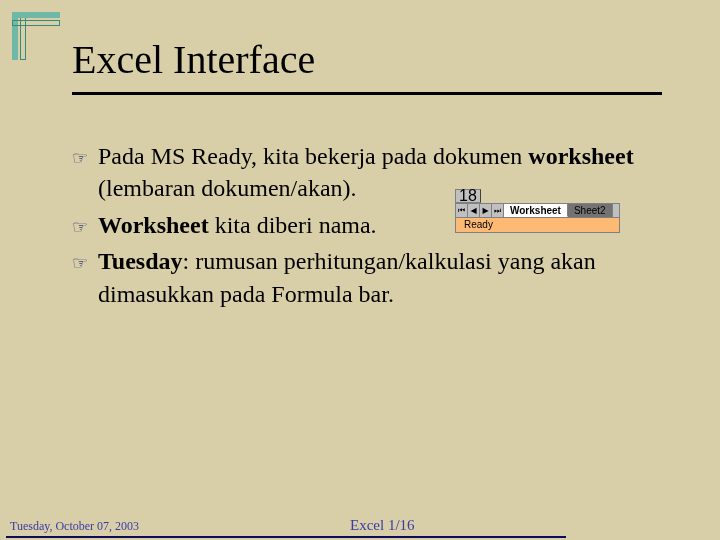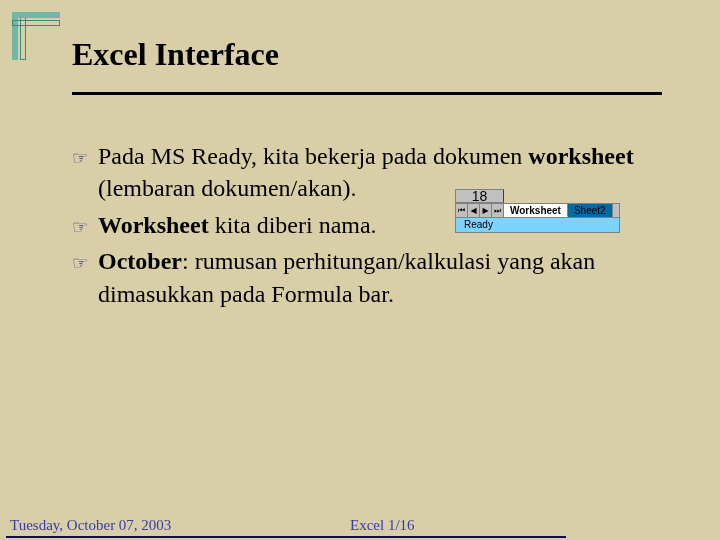--- a/index.html
+++ b/index.html
@@ -21,23 +21,23 @@
       position: absolute;
     }
     .deco-corner .v1 { width: 6px; height: 48px; left: 0; top: 0; }
     .deco-corner .v2 { width: 6px; height: 48px; left: 8px; top: 0; border: 1px solid #3a8a7a; background: transparent; }
     .deco-corner .h1 { width: 48px; height: 6px; left: 0; top: 0; }
     .deco-corner .h2 { width: 48px; height: 6px; left: 0; top: 8px; border: 1px solid #3a8a7a; background: transparent; }
     .slide-title {
       position: absolute;
       top: 36px;
       left: 72px;
-      font-size: 32px;
-      color: #000;
-      font-weight: bold;
+      font-size: 40px;
+      color: #000;
+      font-weight: normal;
     }
     .title-underline {
       position: absolute;
       top: 92px;
       left: 72px;
       width: 590px;
       height: 3px;
       background: #000;
     }
     .content {
@@ -66,28 +66,28 @@
     .excel-widget {
       position: absolute;
       left: 455px;
       top: 189px;
       width: 165px;
       font-family: Tahoma, Arial, sans-serif;
       font-size: 10px;
       color: #000;
     }
     .row-num-cell {
-      width: 49px;
+      width: 26px;
       height: 14px;
       background: #c0c0c0;
       border: 1px solid #808080;
       border-right: 1px solid #404040;
       text-align: center;
       line-height: 12px;
-      font-size: 14px;
+      font-size: 16px;
     }
     .tab-strip {
       display: flex;
       align-items: center;
       height: 15px;
       background: #c0c0c0;
       border: 1px solid #808080;
     }
     .nav-btn {
       width: 12px;
@@ -107,36 +107,36 @@
       font-size: 10px;
       line-height: 13px;
       white-space: nowrap;
     }
     .ws-tab.active {
       background: #fff;
       font-weight: bold;
       border-bottom: 1px solid #fff;
     }
     .ws-tab.inactive {
-      background: #0369a1;
+      background: #737373;
     }
     .status-row {
       height: 15px;
       padding-left: 8px;
       line-height: 14px;
       font-size: 10px;
-      background: #7dd3fc;
+      background: #fdba74;
       border: 1px solid #808080;
       border-top: none;
     }
     .footer-left {
       position: absolute;
       left: 10px;
       bottom: 6px;
-      font-size: 15px;
+      font-size: 12px;
       color: #3a3aa8;
     }
     .footer-center {
       position: absolute;
       left: 350px;
       bottom: 6px;
       font-size: 15px;
       color: #3a3aa8;
       margin-top: 36px;
     }
@@ -174,21 +174,21 @@
   <div class="bullet-item">
     <span class="bullet-icon">☞</span>
     <span class="bullet-text">
       <b>Worksheet</b><span> kita diberi nama.</span>
     </span>
   </div>
 
   <div class="bullet-item">
     <span class="bullet-icon">☞</span>
     <span class="bullet-text">
-      <b>October</b><span>: rumusan perhitungan/kalkulasi yang akan dimasukkan pada Formula bar.</span>
+      <b>Tuesday</b><span>: rumusan perhitungan/kalkulasi yang akan dimasukkan pada Formula bar.</span>
     </span>
   </div>
 
 </div>
 
 <div class="excel-widget">
   <div class="row-num-cell">18</div>
   <div class="tab-strip">
     <div class="nav-btn">⏮</div>
     <div class="nav-btn">◀</div>

